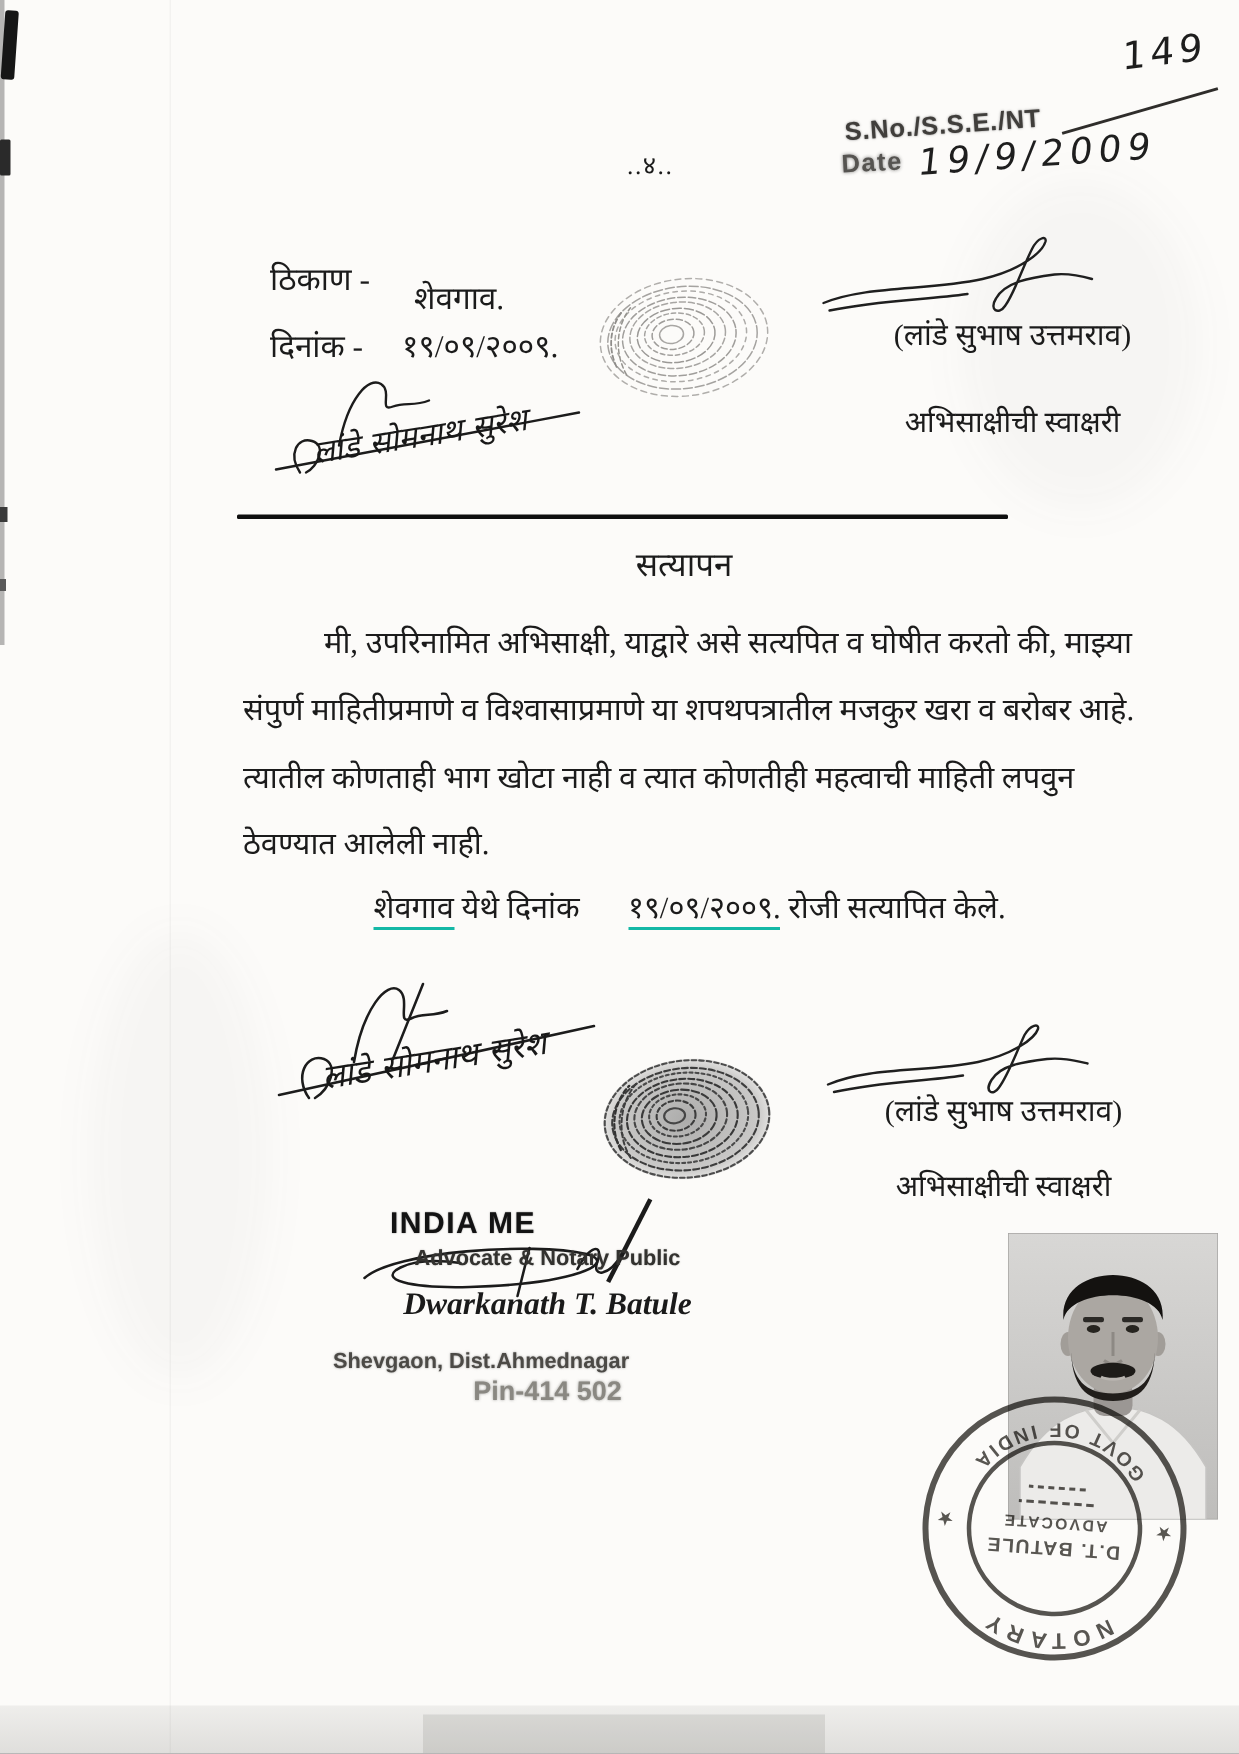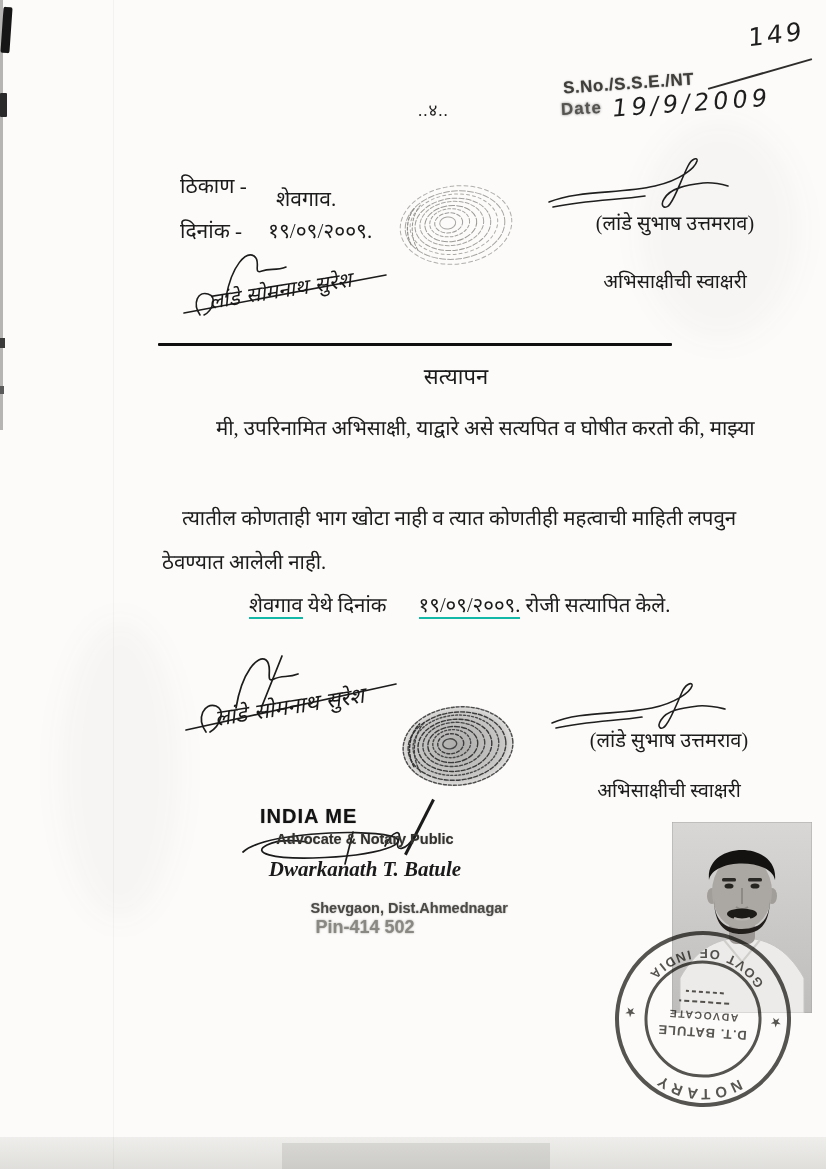--- a/index.html
+++ b/index.html
@@ -52,42 +52,42 @@
   #hand-sig-top{left:168px;top:243px;}
 
   
   #rule{left:158px;top:343px;width:514px;height:3px;background:#0f0f0f;border-radius:1px;}
   #heading{left:160px;top:360px;width:592px;text-align:center;font-size:22px;}
 
   
   .para-line{left:162px;width:588px;font-size:20.5px;white-space:nowrap;}
   #pl0{top:413px;padding-left:54px;}
   #pl1{top:458px;}
-  #pl2{top:503px;margin-left:20px;}
+  #pl2{top:503px;}
   #pl3{top:547px;}
   #closing{left:222px;top:590px;font-size:20.5px;white-space:nowrap;}
   .uline{border-bottom:2px solid #14b8a6;padding-bottom:1px;margin-left:27px;}
 
   
   #hand-sig-bottom{left:170px;top:646px;}
   #sig-bottom-right{left:548px;top:681px;}
   #witness-bottom-name{left:543px;top:726px;width:252px;text-align:center;font-size:20px;}
   #witness-bottom-caption{left:543px;top:776px;width:252px;text-align:center;font-size:19.5px;}
 
   
   #before-me{left:260px;top:805px;font-family:"Liberation Sans",sans-serif;font-weight:700;
     font-size:20px;letter-spacing:1px;color:#131313;text-shadow:0 0 1px rgba(40,40,40,.6);}
   #before-me-slash{left:418px;top:796px;width:2.5px;height:62px;background:#1b1b1b;transform:rotate(27deg);}
   #notary-sig{left:233px;top:820px;}
   #notary-name{left:222px;top:857px;width:286px;text-align:center;
     font-style:italic;font-weight:700;font-size:21px;color:#1a1a1a;}
   #notary-title{left:222px;top:831px;width:286px;text-align:center;
     font-family:"Liberation Sans",sans-serif;font-weight:700;font-size:14.5px;color:#33322f;
     text-shadow:0 0 1px rgba(70,70,70,.5);}
-  #notary-address{left:222px;top:900px;width:286px;text-align:right;
+  #notary-address{left:222px;top:900px;width:286px;text-align:left;
     font-family:"Liberation Sans",sans-serif;font-weight:700;font-size:14.5px;color:#4c4a46;
     text-shadow:0 0 1.5px rgba(90,90,90,.6);}
   #notary-pin{left:222px;top:917px;width:286px;text-align:center;
     font-family:Liberation Sans, sans-serif;font-weight:700;font-size:18px;color:#8a8882;
     text-shadow:0 0 2px rgba(120,120,115,.7);}
 
   
   #photo{left:672px;top:822px;}
   #round-stamp{left:604px;top:920px;mix-blend-mode:multiply;}
   .stamp-ring-text{font-family:"Liberation Sans",sans-serif;font-weight:700;
@@ -154,20 +154,21 @@
       <path d="M16,70 L218,32"></path>
       <path d="M32,72 C24,60 30,48 40,51 C50,54 44,68 36,72"></path>
     </g>
     <text x="42" y="66" transform="rotate(-9 42 66)" font-size="21" fill="#181818" font-style="italic" font-family="'DejaVu Sans',sans-serif">लांडे सोमनाथ सुरेश</text>
   </svg>
 
   <div class="abs" id="rule"></div>
   <div class="abs" id="heading">सत्यापन</div>
 
   <div class="abs para-line" id="pl0">मी, उपरिनामित अभिसाक्षी, याद्वारे असे सत्यपित व घोषीत करतो की, माझ्या</div>
+  <div class="abs para-line" id="pl1">संपुर्ण माहितीप्रमाणे व विश्वासाप्रमाणे या शपथपत्रातील मजकुर खरा व बरोबर आहे.</div>
   <div class="abs para-line" id="pl2">त्यातील कोणताही भाग खोटा नाही व त्यात कोणतीही महत्वाची माहिती लपवुन</div>
   <div class="abs para-line" id="pl3">ठेवण्यात आलेली नाही.</div>
   <div class="abs" id="closing">
     <span class="uline">शेवगाव</span><span> येथे दिनांक </span><span class="uline">१९/०९/२००९.</span><span> रोजी  सत्यापित केले.</span>
   </div>
 
   <svg class="abs" id="hand-sig-bottom" width="238" height="96" viewBox="0 0 238 96">
     <g fill="none" stroke="#1c1c1c" stroke-width="1.7" stroke-linecap="round">
       <path d="M66,62 C72,26 88,8 96,14 C104,20 94,38 104,33 C112,29 118,32 128,28"></path>
       <path d="M16,84 L226,38"></path>

